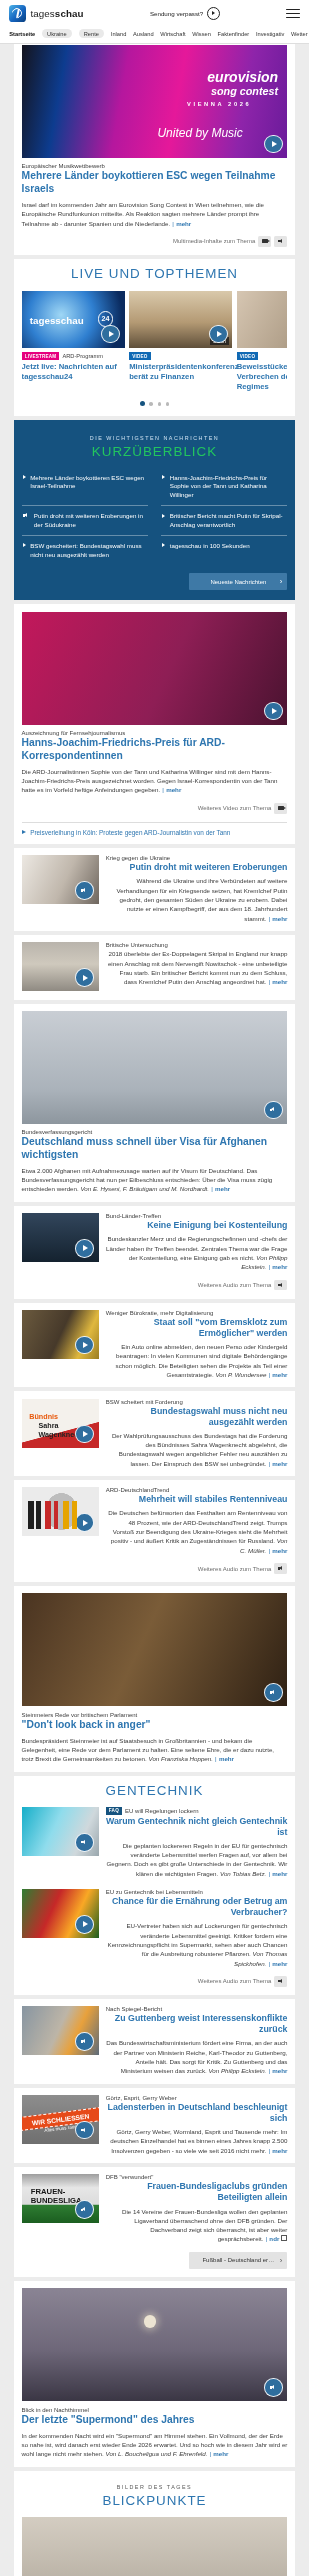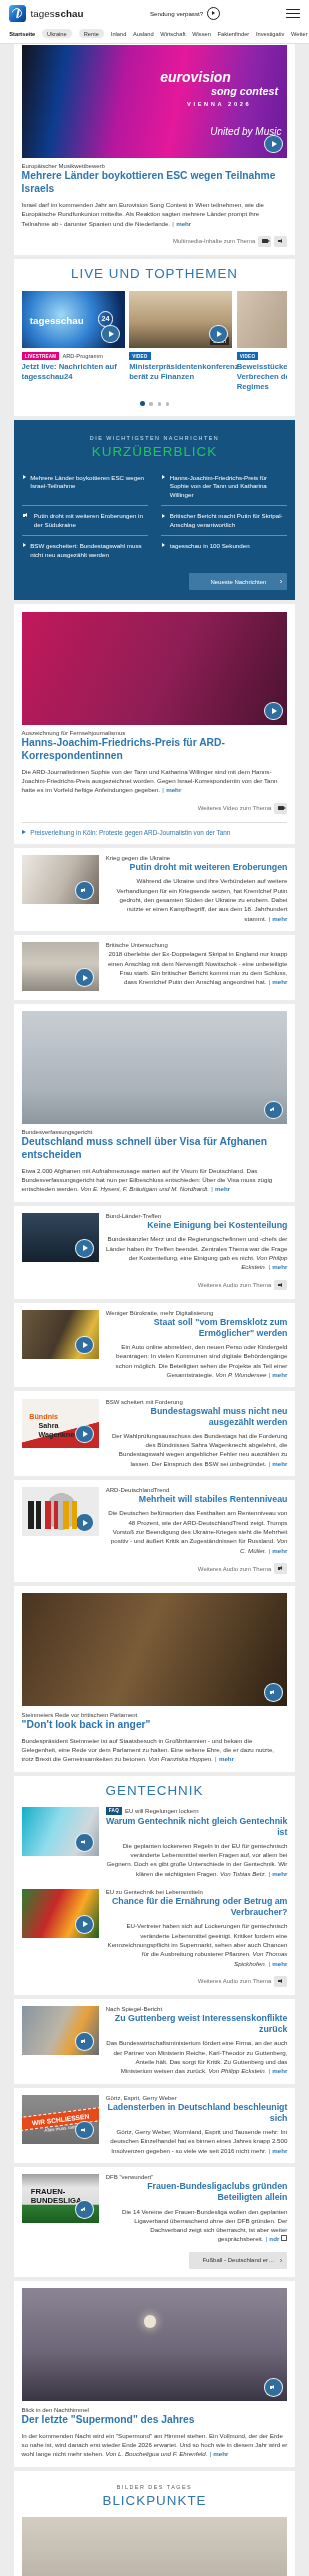--- a/index.html
+++ b/index.html
@@ -73,24 +73,24 @@
   .dot{width:3.6px;height:3.6px;border-radius:50%;background:#b9b9b9;cursor:pointer;}
   .dot.active{background:#15537f;width:5.2px;height:5.2px;}
   .badge{font-size:4.6px;font-weight:bold;padding:1.3px 3.1px;color:#fff;background:#15537f;letter-spacing:0.2px;flex:none;text-transform:uppercase;}
   .badge.magenta{background:#e6007e;}
   .badge.blue{background:#1069b4;}
   .brief-grid{display:grid;grid-template-columns:1fr 1fr;column-gap:13.4px;margin-top:3.1px;}
   .brief-item{display:flex;gap:4.6px;padding:5.7px 1px;border-bottom:0.5px solid rgba(255,255,255,.35);font-size:6.2px;line-height:1.4;cursor:pointer;}
   .brief-item.lastrow{border-bottom:none;}
   .imtx{position:absolute;color:#fff;font-weight:bold;}
   .art-esc{background:linear-gradient(100deg,#14141e 0%,#0d3c8f 16%,#b5179e 38%,#e5189a 58%,#8e24aa 82%,#6a1b9a 100%);}
-  .art-esc .t0{right:9.3px;top:24px;width:118px;text-align:left;font-size:14px;font-style:italic;}
+  .art-esc .t0{right:9.3px;top:24px;width:118px;text-align:right;font-size:14px;font-style:italic;}
   .art-esc .t1{right:9.3px;top:40px;width:118px;text-align:right;font-size:10.8px;font-style:italic;}
   .art-esc .t2{right:9.3px;top:56px;width:118px;text-align:center;font-size:5.7px;letter-spacing:2.6px;}
-  .art-esc .t3{right:6px;top:81px;width:118px;text-align:right;font-size:10px;font-style:italic;font-weight:400;}
+  .art-esc .t3{right:12px;top:81px;width:118px;text-align:left;font-size:12px;font-style:italic;font-weight:400;}
   .art-ts24{background:radial-gradient(circle at 38% 42%,#9fd7f5,#2f7fd0 45%,#0a2a5e 85%);}
   .art-ts24 .t0{left:8.2px;top:24px;font-size:9.8px;}
   .art-ts24 .t1{right:11.3px;top:20.6px;font-size:7.2px;border:1px solid #fff;border-radius:50%;width:13.4px;height:13.4px;display:flex;align-items:center;justify-content:center;}
   .art-mpk{background:linear-gradient(180deg,#d9c9ab 0%,#b49a74 55%,#5f4f3a 100%);}
   .art-assadproof{background:linear-gradient(120deg,#d6c6b2,#b3a28c 55%,#8a7a66);}
   .art-women{background:linear-gradient(115deg,#c2185b,#8e1e55 55%,#4a1330);}
   .art-putin{background:linear-gradient(115deg,#ece8e2,#c0b7ac 55%,#6e665e);}
   .art-tent{background:linear-gradient(180deg,#b9b4ac,#cfc9bd 45%,#8f8a82);}
   .art-wire{background:linear-gradient(180deg,#c9ced4,#aab2ba 70%,#8d969e);}
   .art-merz{background:linear-gradient(180deg,#32465c,#14222f);}
@@ -304,21 +304,21 @@
     </section>
     <section class="card">
       <div class="img big art-wire">
         <div class="ovl">
           <span class="spk"></span>
         </div>
       </div>
       <p class="kicker">
         <span>Bundesverfassungsgericht</span>
       </p>
-      <h2 class="title">Deutschland muss schnell über Visa für Afghanen entscheiden</h2>
+      <h2 class="title">Deutschland muss schnell über Visa für Afghanen wichtigsten</h2>
       <p class="txt"><span>Etwa 2.000 Afghanen mit Aufnahmezusage warten auf ihr Visum für Deutschland. Das Bundesverfassungsgericht hat nun per Eilbeschluss entschieden: Über die Visa muss zügig entschieden werden.</span> <i class="byline">Von E. Hyseni, F. Bräutigam und M. Nordhardt.</i><span class="sep">|</span> <a class="mehr">mehr</a></p>
     </section>
     <section class="card">
       <div class="row">
         <div class="img med art-merz">
           <div class="ovl">
             <span class="tri"></span>
           </div>
         </div>
         <div class="col">

